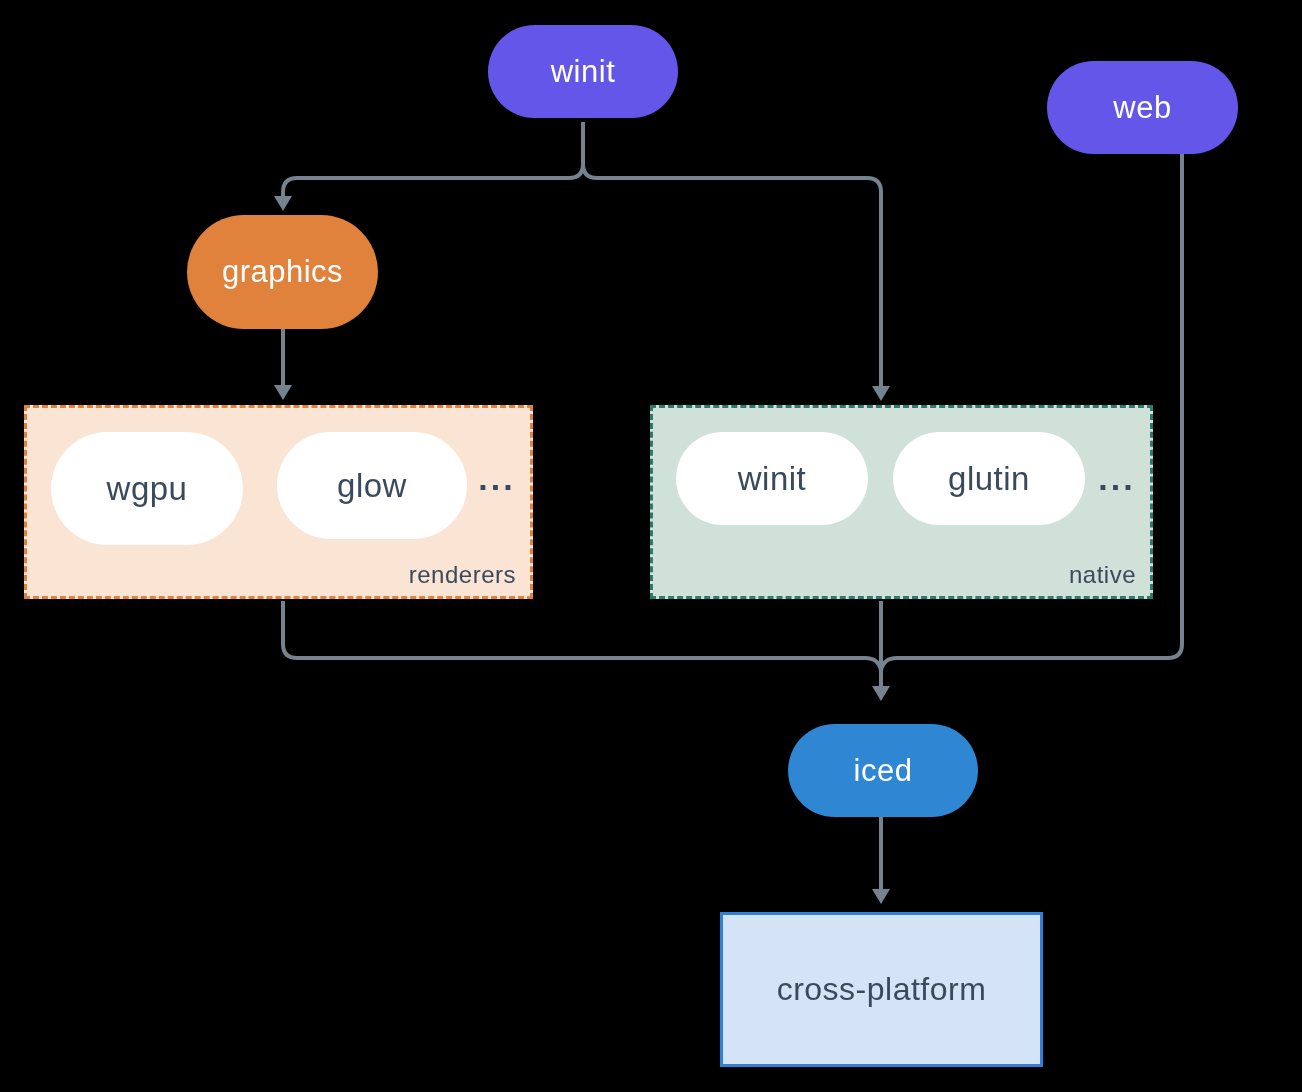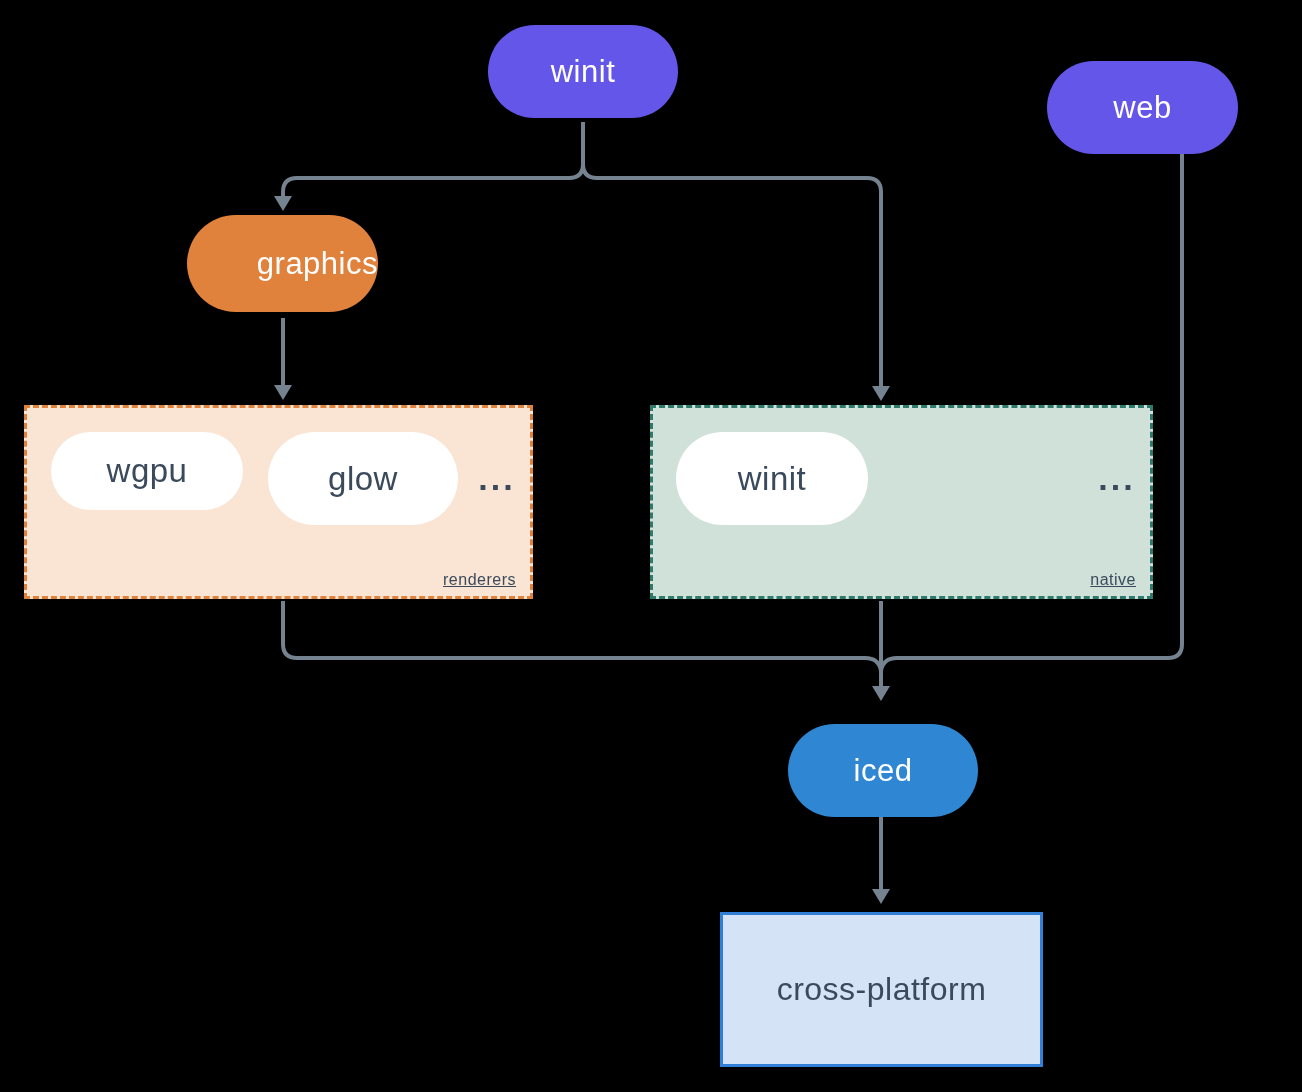--- a/index.html
+++ b/index.html
@@ -57,24 +57,23 @@
   }
   .group.shells {
     background: var(--sage-fill, #d0e1da);
     border: 3px dashed var(--teal-dash, #2e7b6b);
     margin-left: 20px;
   }
   .group-label {
     position: absolute;
     right: 14px;
     bottom: 7px;
-    font-size: 16px;
+    font-size: 24px;
     color: var(--text-dark, #3a4a5c);
     letter-spacing: 0.5px;
-    text-decoration: underline;
   }
   .ellipsis {
     position: absolute;
     top: 24px;
     height: 93px;
     line-height: 93px;
     width: 44px;
     text-align: center;
     font-size: 34px;
     font-weight: bold;
@@ -128,38 +127,41 @@
   </svg>
 
   <div class="pill purple" style="left:488px; top:25px; width:190px; height:93px;">
     <span>winit</span>
   </div>
 
   <div class="pill purple" style="left:1047px; top:25px; width:191px; height:93px;margin-top:36px;">
     <span>web</span>
   </div>
 
-  <div class="pill orange" style="left:187px; top:215px; width:191px; height:97px;justify-content:flex-end;">
+  <div class="pill orange" style="left:187px; top:215px; width:191px; height:114px;">
     <span>graphics</span>
   </div>
 
   <div class="group renderers" style="left:24px; top:405px; width:509px; height:194px;">
-    <div class="pill white" style="left:24px; top:24px; width:192px; height:78px;">
+    <div class="pill white" style="left:24px; top:24px; width:192px; height:113px;">
       <span>wgpu</span>
     </div>
-    <div class="pill white" style="left:241px; top:24px; width:190px; height:93px;">
+    <div class="pill white" style="left:250px; top:24px; width:190px; height:107px;">
       <span>glow</span>
     </div>
     <span class="ellipsis" style="left:448px;">...</span>
     <span class="group-label">renderers</span>
   </div>
 
   <div class="group shells" style="left:630px; top:405px; width:503px; height:194px;">
     <div class="pill white" style="left:23px; top:24px; width:192px; height:93px;">
       <span>winit</span>
+    </div>
+    <div class="pill white" style="left:240px; top:24px; width:192px; height:93px;">
+      <span>glutin</span>
     </div>
     <span class="ellipsis" style="left:442px;">...</span>
     <span class="group-label">native</span>
   </div>
 
   <div class="pill blue" style="left:788px; top:724px; width:190px; height:93px;">
     <span>iced</span>
   </div>
 
   <div class="app-box">

